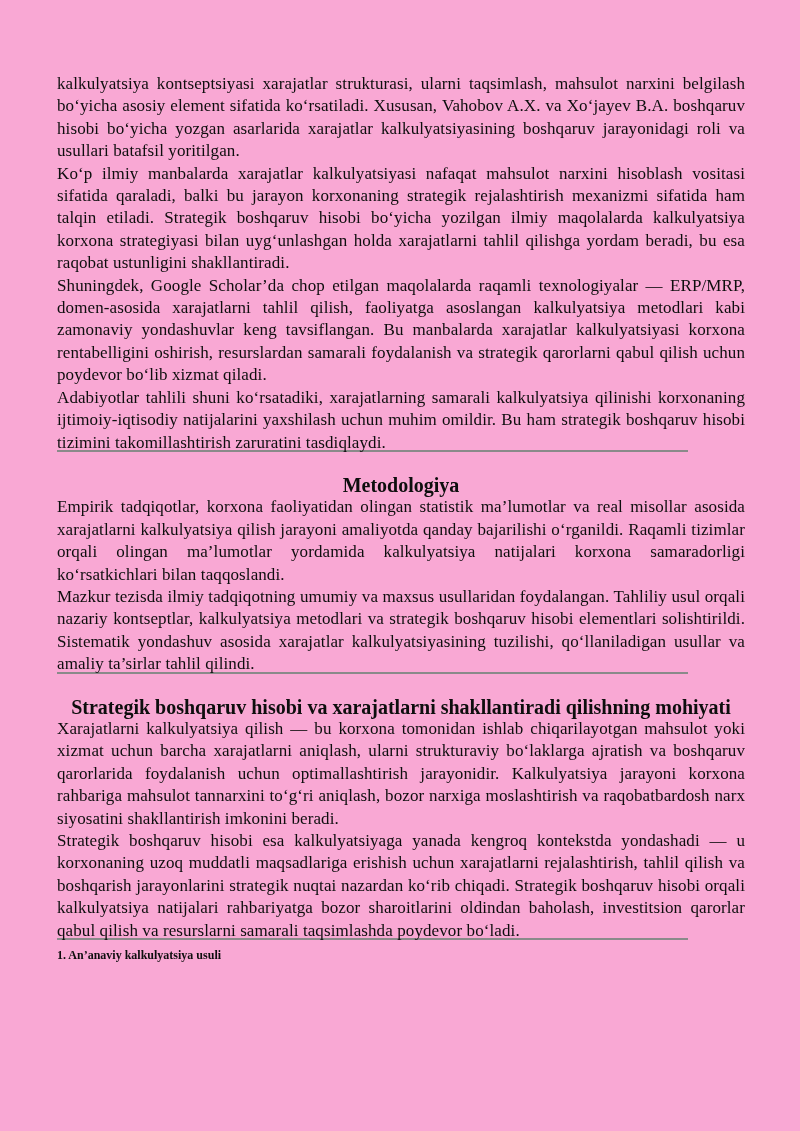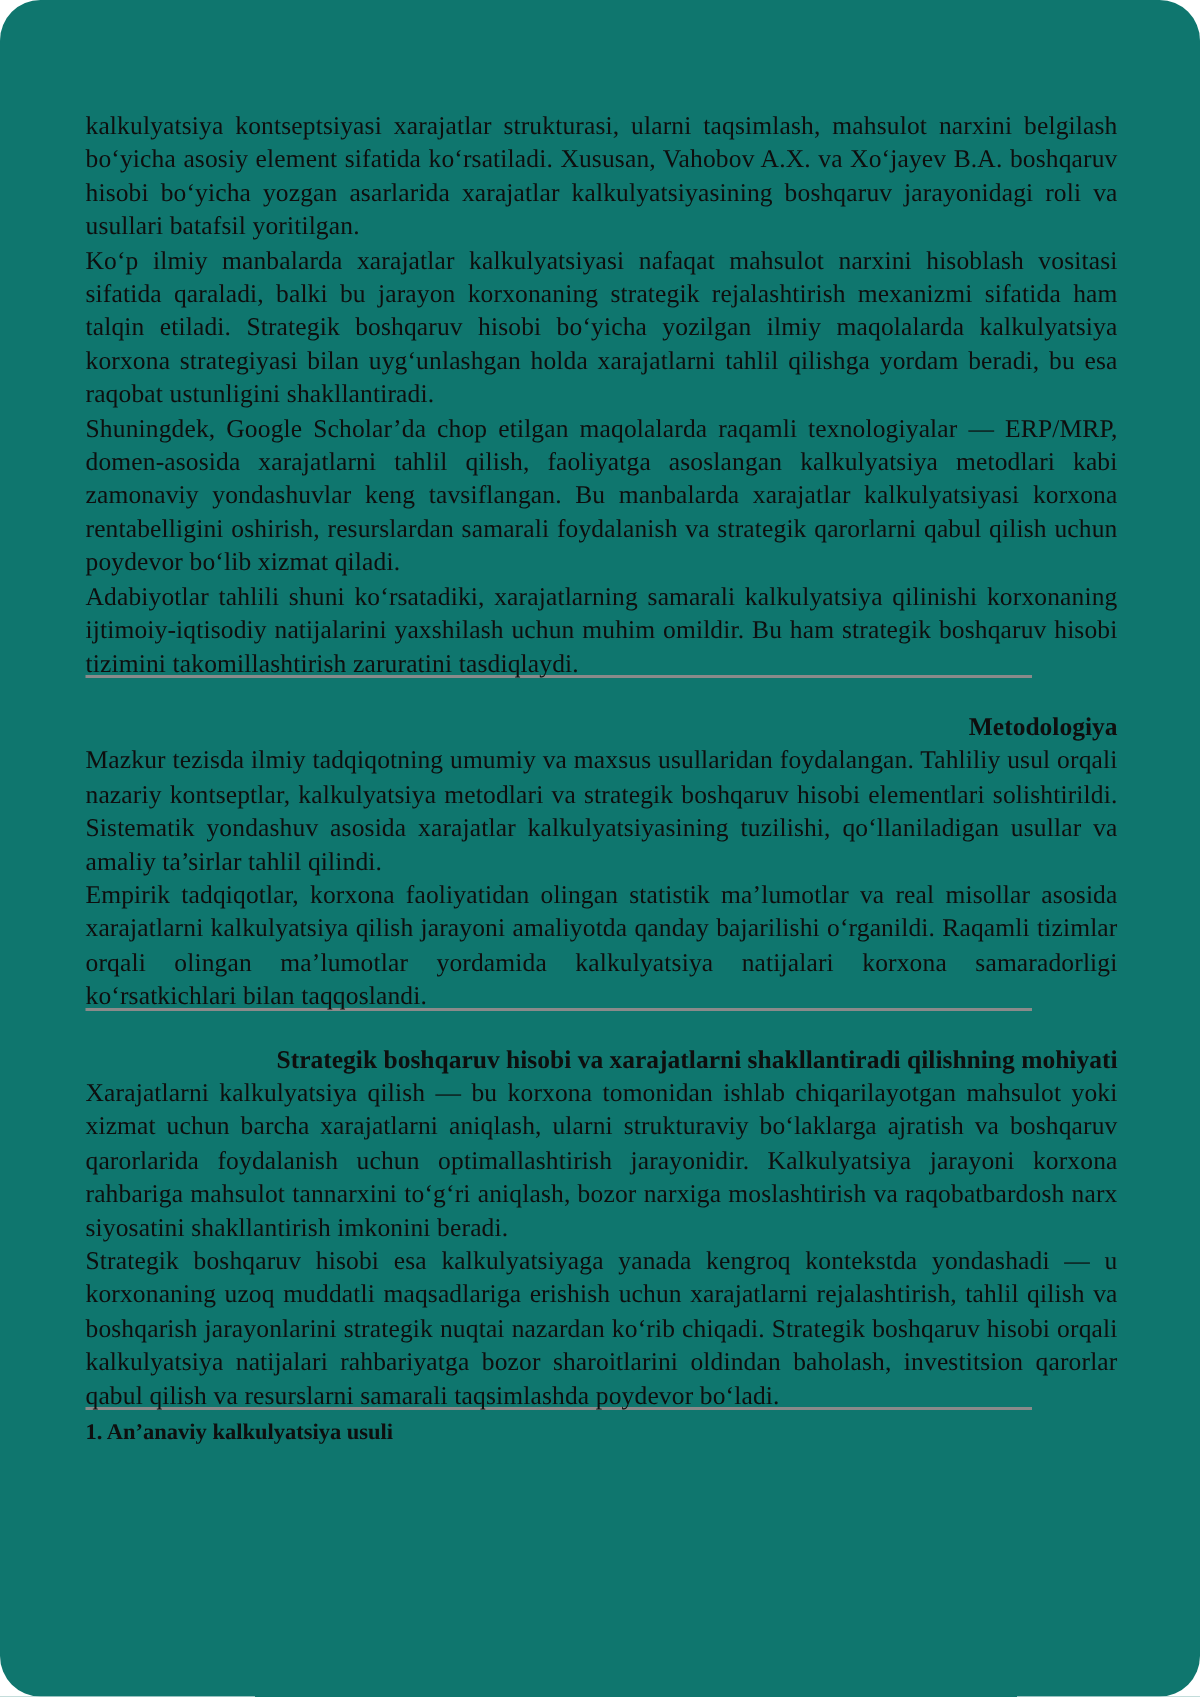--- a/index.html
+++ b/index.html
@@ -12,41 +12,40 @@
     height: 1131px;
     overflow: hidden;
     color: #0e0e0e;
     font-family: "Liberation Serif", "DejaVu Serif", serif;
   }
   .page {
     box-sizing: border-box;
     width: 800px;
     height: 1131px;
     padding: 73px 55px 0 57px;
-    background: #0f766e;
-    border-radius: 27px;
+    background: #f9a8d4;
   }
   .para {
     margin: 0;
     font-size: 17px;
     line-height: 22.4px;
     text-align: justify;
     letter-spacing: 0.1px;
   }
   .heading {
     margin: 22px 0 0 0;
-    font-size: 17px;
+    font-size: 20px;
     line-height: 22.4px;
     font-weight: bold;
-    text-align: right;
+    text-align: center;
     font-family: Liberation Serif, serif;
   }
   .subheading {
     margin: 0;
-    font-size: 15px;
+    font-size: 12px;
     line-height: 22.4px;
     font-weight: bold;
     text-align: left;
   }
   .rule {
     width: 631px;
     height: 0;
     border-bottom: 2px solid #8a8a8a;
     margin: -4px 0 4px 0;
   }
@@ -59,22 +58,22 @@
   <section>
     <p class="para">kalkulyatsiya kontseptsiyasi xarajatlar strukturasi, ularni taqsimlash, mahsulot narxini belgilash bo‘yicha asosiy element sifatida ko‘rsatiladi. Xususan, Vahobov A.X. va Xo‘jayev B.A. boshqaruv hisobi bo‘yicha yozgan asarlarida xarajatlar kalkulyatsiyasining boshqaruv jarayonidagi roli va usullari batafsil yoritilgan.</p>
     <p class="para">Ko‘p ilmiy manbalarda xarajatlar kalkulyatsiyasi nafaqat mahsulot narxini hisoblash vositasi sifatida qaraladi, balki bu jarayon korxonaning strategik rejalashtirish mexanizmi sifatida ham talqin etiladi. Strategik boshqaruv hisobi bo‘yicha yozilgan ilmiy maqolalarda kalkulyatsiya korxona strategiyasi bilan uyg‘unlashgan holda xarajatlarni tahlil qilishga yordam beradi, bu esa raqobat ustunligini shakllantiradi.</p>
     <p class="para">Shuningdek, Google Scholar’da chop etilgan maqolalarda raqamli texnologiyalar — ERP/MRP, domen-asosida xarajatlarni tahlil qilish, faoliyatga asoslangan kalkulyatsiya metodlari kabi zamonaviy yondashuvlar keng tavsiflangan. Bu manbalarda xarajatlar kalkulyatsiyasi korxona rentabelligini oshirish, resurslardan samarali foydalanish va strategik qarorlarni qabul qilish uchun poydevor bo‘lib xizmat qiladi.</p>
     <p class="para">Adabiyotlar tahlili shuni ko‘rsatadiki, xarajatlarning samarali kalkulyatsiya qilinishi korxonaning ijtimoiy-iqtisodiy natijalarini yaxshilash uchun muhim omildir. Bu ham strategik boshqaruv hisobi tizimini takomillashtirish zaruratini tasdiqlaydi.</p>
     <div class="rule"></div>
   </section>
 
   <section>
     <h2 class="heading">Metodologiya</h2>
+    <p class="para">Empirik tadqiqotlar, korxona faoliyatidan olingan statistik ma’lumotlar va real misollar asosida xarajatlarni kalkulyatsiya qilish jarayoni amaliyotda qanday bajarilishi o‘rganildi. Raqamli tizimlar orqali olingan ma’lumotlar yordamida kalkulyatsiya natijalari korxona samaradorligi ko‘rsatkichlari bilan taqqoslandi.</p>
     <p class="para">Mazkur tezisda ilmiy tadqiqotning umumiy va maxsus usullaridan foydalangan. Tahliliy usul orqali nazariy kontseptlar, kalkulyatsiya metodlari va strategik boshqaruv hisobi elementlari solishtirildi. Sistematik yondashuv asosida xarajatlar kalkulyatsiyasining tuzilishi, qo‘llaniladigan usullar va amaliy ta’sirlar tahlil qilindi.</p>
-    <p class="para">Empirik tadqiqotlar, korxona faoliyatidan olingan statistik ma’lumotlar va real misollar asosida xarajatlarni kalkulyatsiya qilish jarayoni amaliyotda qanday bajarilishi o‘rganildi. Raqamli tizimlar orqali olingan ma’lumotlar yordamida kalkulyatsiya natijalari korxona samaradorligi ko‘rsatkichlari bilan taqqoslandi.</p>
     <div class="rule"></div>
   </section>
 
   <section>
     <h2 class="heading">Strategik boshqaruv hisobi va xarajatlarni shakllantiradi qilishning mohiyati</h2>
     <p class="para">Xarajatlarni kalkulyatsiya qilish — bu korxona tomonidan ishlab chiqarilayotgan mahsulot yoki xizmat uchun barcha xarajatlarni aniqlash, ularni strukturaviy bo‘laklarga ajratish va boshqaruv qarorlarida foydalanish uchun optimallashtirish jarayonidir. Kalkulyatsiya jarayoni korxona rahbariga mahsulot tannarxini to‘g‘ri aniqlash, bozor narxiga moslashtirish va raqobatbardosh narx siyosatini shakllantirish imkonini beradi.</p>
     <p class="para">Strategik boshqaruv hisobi esa kalkulyatsiyaga yanada kengroq kontekstda yondashadi — u korxonaning uzoq muddatli maqsadlariga erishish uchun xarajatlarni rejalashtirish, tahlil qilish va boshqarish jarayonlarini strategik nuqtai nazardan ko‘rib chiqadi. Strategik boshqaruv hisobi orqali kalkulyatsiya natijalari rahbariyatga bozor sharoitlarini oldindan baholash, investitsion qarorlar qabul qilish va resurslarni samarali taqsimlashda poydevor bo‘ladi.</p>
     <div class="rule"></div>
   </section>
 

